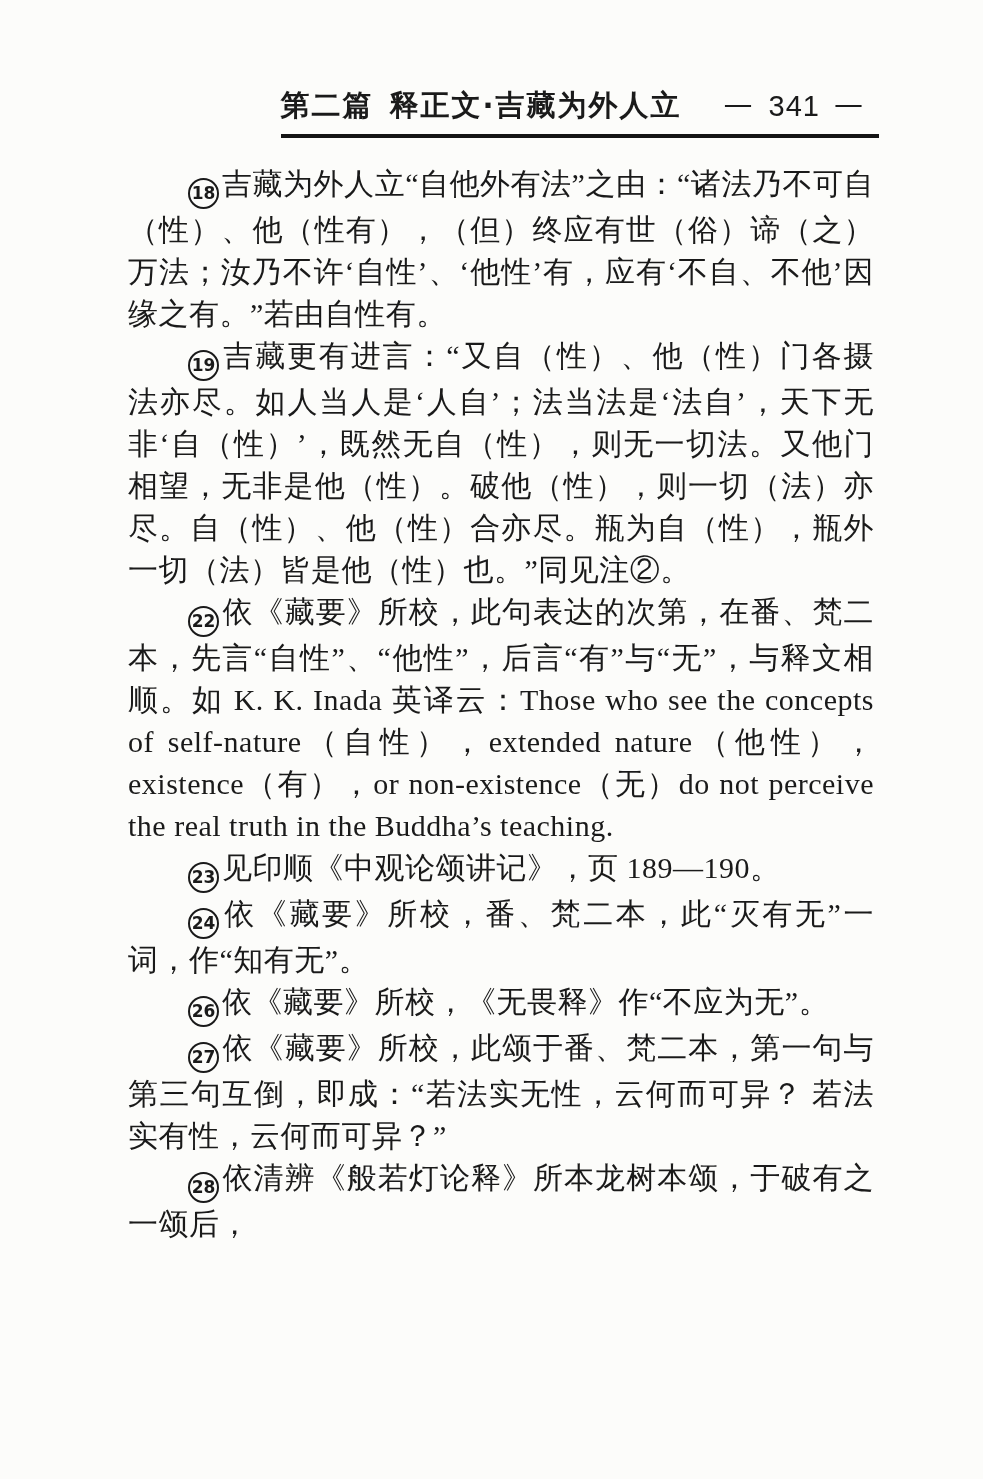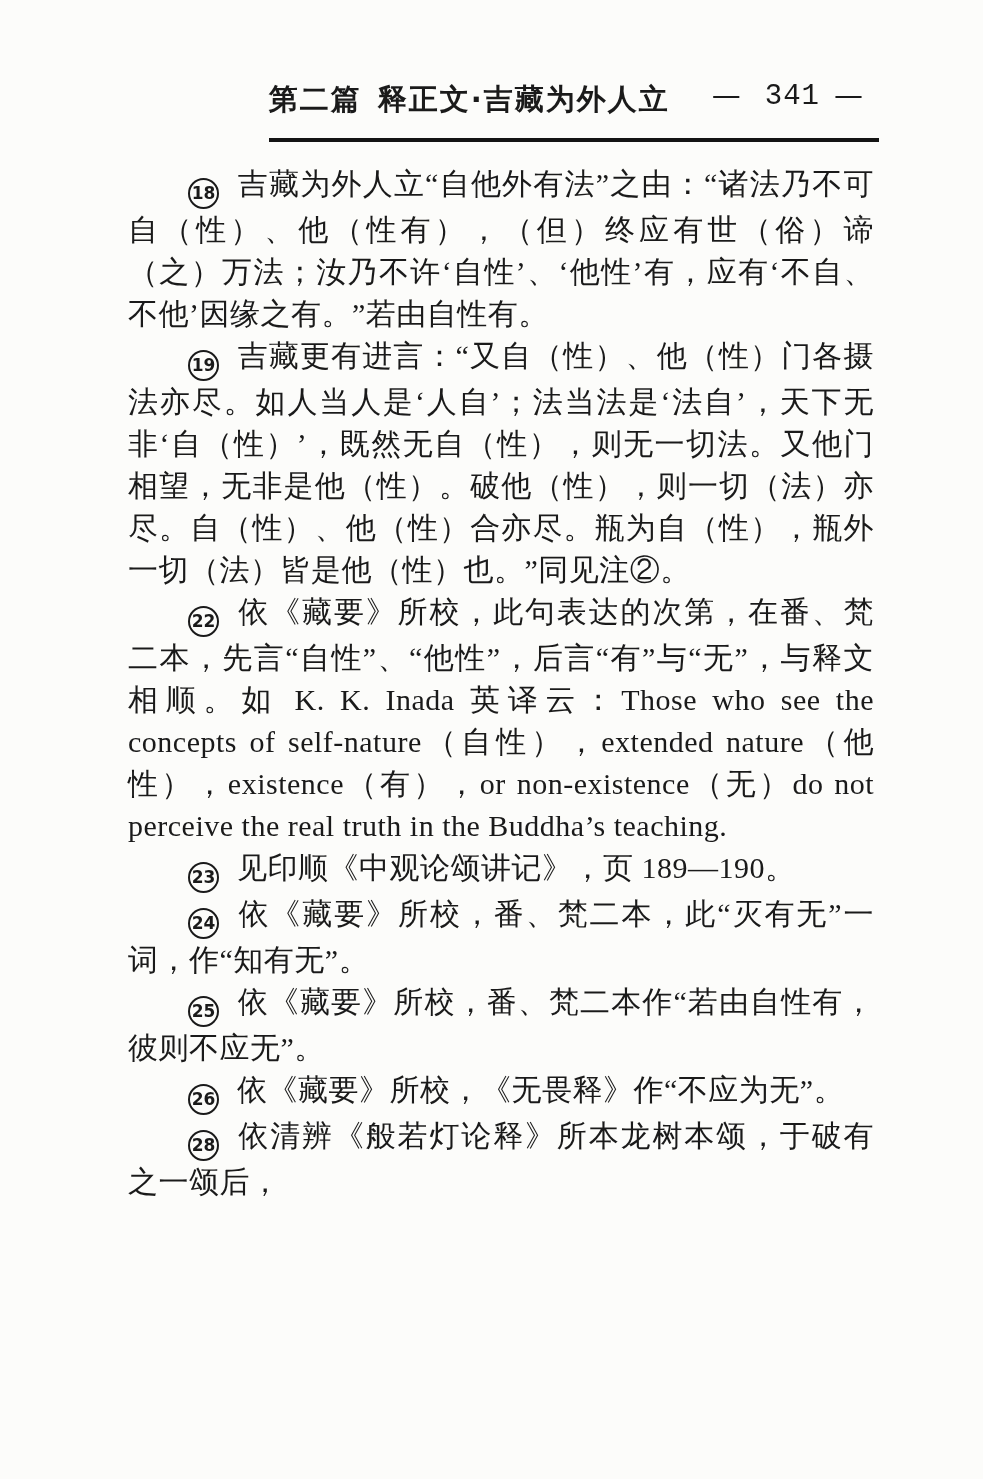--- a/index.html
+++ b/index.html
@@ -9,40 +9,39 @@
     height: 1479px;
     margin: 0 auto;
     background: #fcfcfa;
     color: #1a1a1a;
     overflow: hidden;
     font-family: "Liberation Serif", "DejaVu Serif", serif;
   }
   
   .running-header {
     position: absolute;
-    top: 80px;
+    top: 86px;
     right: 104px;
-    padding-bottom: 18px;
+    padding-bottom: 8px;
     border-bottom: 4px solid #141414;
     font-family: "DejaVu Sans", "Liberation Sans", sans-serif;
     font-weight: 700;
     font-size: 29px;
     letter-spacing: 2px;
     white-space: nowrap;
     display: flex;
-    align-items: flex-start;
+    align-items: center;
   }
   .running-header .hdr-section { margin-right: 16px; }
   .running-header .hdr-title   { margin-right: 28px; }
   .running-header .hdr-dash    { font-weight: 400; margin: 0 14px; transform: translateY(-2px); }
   .running-header .hdr-page {
-    font-family: Liberation Mono, monospace;
+    font-family: Liberation Sans, sans-serif;
     font-weight: 500;
     letter-spacing: 1px;
-    margin-left: 8px;
   }
   
   .footnotes {
     position: absolute;
     top: 163px;
     left: 128px;
     width: 746px;
     font-size: 30px;
     line-height: 42px;
     text-align: justify;
@@ -55,21 +54,21 @@
     height: 31px;
     border: 2px solid #1a1a1a;
     border-radius: 50%;
     text-align: center;
     text-indent: 0;
     line-height: 27px;
     font-size: 17px;
     font-weight: 600;
     font-family: "DejaVu Sans", "Liberation Sans", sans-serif;
     vertical-align: -5px;
-    margin-right: 18px;
+    margin-right: 3px;
   }
   .fn-text { letter-spacing: 0.5px; }
 </style>
 </head>
 <body>
 
 <div class="scan-page">
 
   <div class="running-header">
     <span class="hdr-section">第二篇</span>
@@ -85,21 +84,21 @@
     <p class="fn-para"><span class="fn-badge fn-num">19</span><span class="fn-text">吉藏更有进言：“又自（性）、他（性）门各摄法亦尽。如人当人是‘人自’；法当法是‘法自’，天下无非‘自（性）’，既然无自（性），则无一切法。又他门相望，无非是他（性）。破他（性），则一切（法）亦尽。自（性）、他（性）合亦尽。瓶为自（性），瓶外一切（法）皆是他（性）也。”同见注②。</span></p>
 
 
 
     <p class="fn-para"><span class="fn-badge fn-num">22</span><span class="fn-text">依《藏要》所校，此句表达的次第，在番、梵二本，先言“自性”、“他性”，后言“有”与“无”，与释文相顺。如 K. K. Inada 英译云：Those who see the concepts of self-nature（自性），extended nature（他性），existence（有），or non-existence（无）do not perceive the real truth in the Buddha’s teaching.</span></p>
 
     <p class="fn-para"><span class="fn-badge fn-num">23</span><span class="fn-text">见印顺《中观论颂讲记》，页 189—190。</span></p>
 
     <p class="fn-para"><span class="fn-badge fn-num">24</span><span class="fn-text">依《藏要》所校，番、梵二本，此“灭有无”一词，作“知有无”。</span></p>
 
-    <p class="fn-para"><span class="fn-badge fn-num">25</span><span class="fn-text">依《藏要》所校，番、梵二本作“若由自性有，彼则不应无”。</span></p>
 
     <p class="fn-para"><span class="fn-badge fn-num">26</span><span class="fn-text">依《藏要》所校，《无畏释》作“不应为无”。</span></p>
 
+    <p class="fn-para"><span class="fn-badge fn-num">27</span><span class="fn-text">依《藏要》所校，此颂于番、梵二本，第一句与第三句互倒，即成：“若法实无性，云何而可异？ 若法实有性，云何而可异？”</span></p>
 
     <p class="fn-para"><span class="fn-badge fn-num">28</span><span class="fn-text">依清辨《般若灯论释》所本龙树本颂，于破有之一颂后，</span></p>
   </div>
 
 </div>
 
 </body></html>

